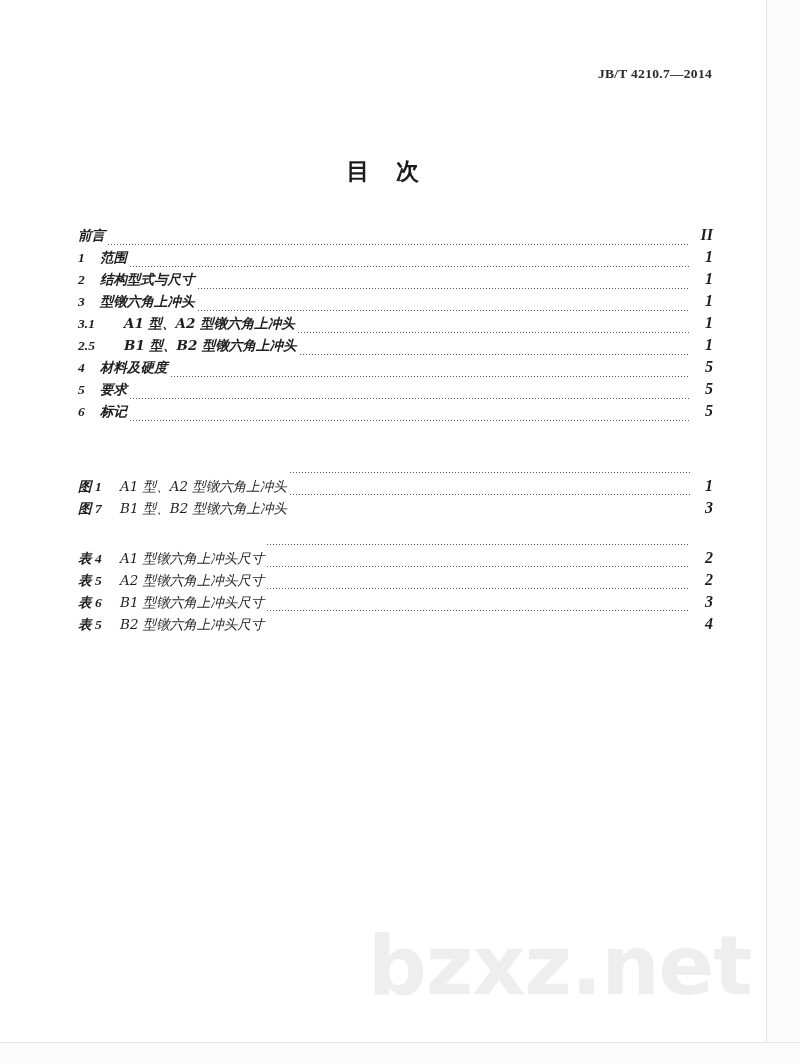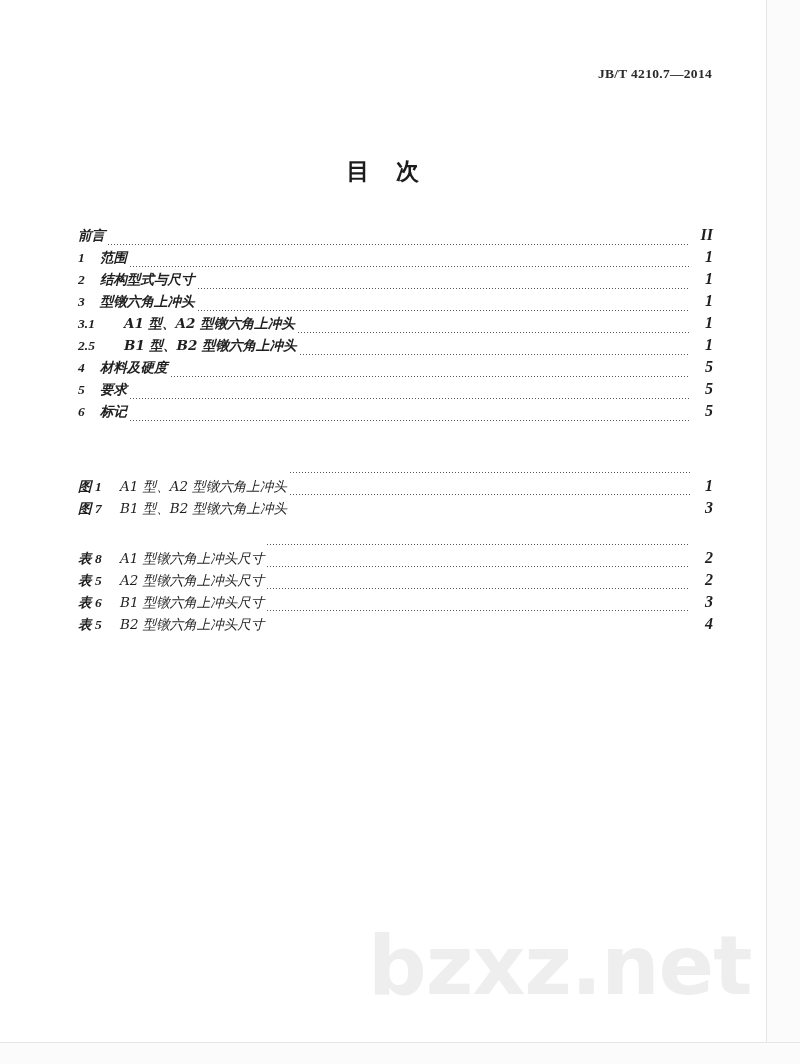--- a/index.html
+++ b/index.html
@@ -253,21 +253,21 @@
         <span class="toc-text">B1 型、B2 型镦六角上冲头</span>
         <span class="leader"></span>
         <span class="toc-page">3</span>
       </div>
     </div>
 
     <div class="group-gap-tables"></div>
 
     <div class="toc-group">
       <div class="toc-row tab">
-        <span class="toc-num">表 8</span>
+        <span class="toc-num">表 4</span>
         <span class="toc-text">A1 型镦六角上冲头尺寸</span>
         <span class="leader"></span>
         <span class="toc-page">2</span>
       </div>
 
       <div class="toc-row tab">
         <span class="toc-num">表 5</span>
         <span class="toc-text">A2 型镦六角上冲头尺寸</span>
         <span class="leader"></span>
         <span class="toc-page">2</span>

